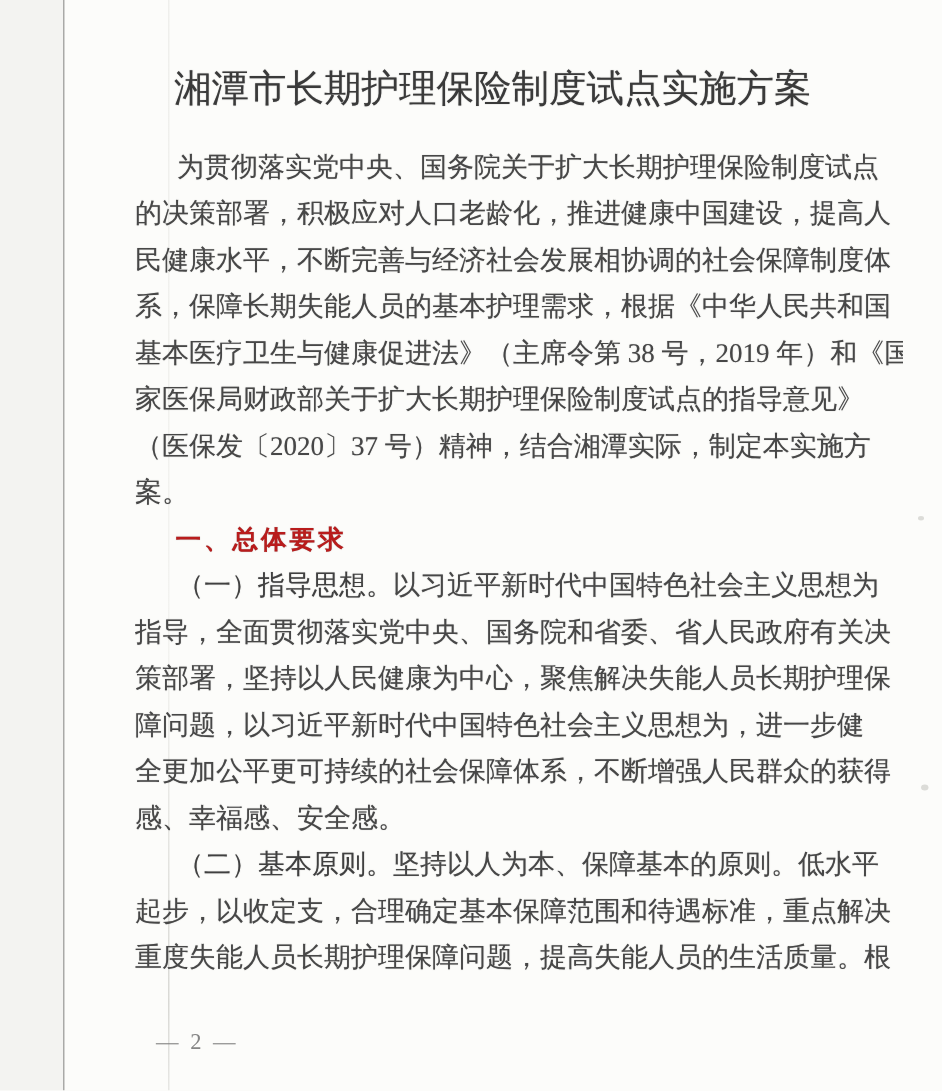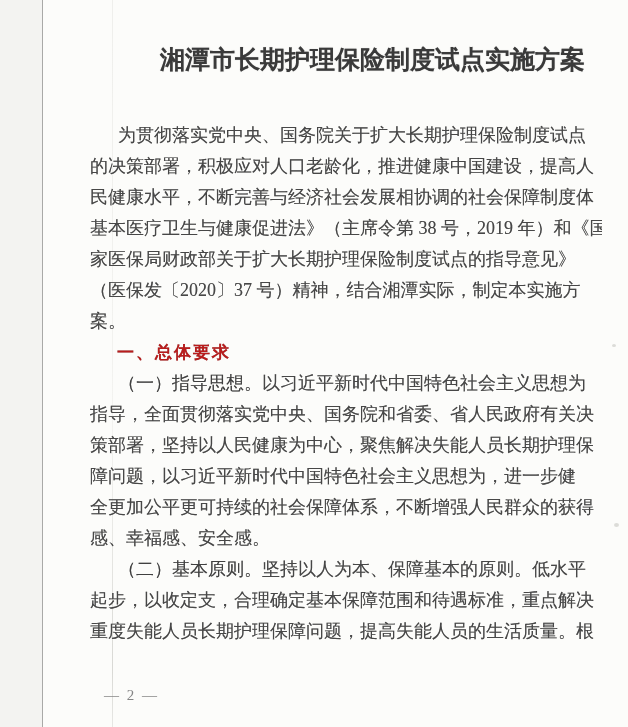--- a/index.html
+++ b/index.html
@@ -34,30 +34,29 @@
     position: absolute;
     left: 112px; top: 0;
     width: 1px; height: 727px;
     background: linear-gradient(to bottom, #efefec 0%, #f3f3f0 60%, #d9d9d5 92%, #e7e7e4 100%);
   }
   .doc-title {
     position: absolute;
     left: 116px; top: 44px;
     height: 32px; line-height: 32px;
     font-size: 25px;
-    font-weight: bold;
+    font-weight: normal;
     color: #3a3a3a;
     letter-spacing: 0px;
     white-space: nowrap;
     text-shadow: 0 0 0.7px rgba(58,58,58,0.55);
-    margin-left: 44px;
   }
   .body-text {
     position: absolute;
-    left: 90px; top: 120px;
+    left: 90px; top: 96px;
     width: 512px;
     color: #474747;
     text-shadow: 0 0 0.6px rgba(71,71,71,0.5);
   }
   .line {
     height: 31px;
     line-height: 31px;
     font-size: 18px;
     white-space: nowrap;
     overflow: hidden;
@@ -98,20 +97,21 @@
   <div class="left-margin-strip"></div>
   <div class="fold-line"></div>
   <div class="page-edge-line"></div>
 
   <h1 class="doc-title">湘潭市长期护理保险制度试点实施方案</h1>
 
   <div class="body-text">
     <div class="line indent">为贯彻落实党中央、国务院关于扩大长期护理保险制度试点</div>
     <div class="line">的决策部署，积极应对人口老龄化，推进健康中国建设，提高人</div>
     <div class="line">民健康水平，不断完善与经济社会发展相协调的社会保障制度体</div>
+    <div class="line">系，保障长期失能人员的基本护理需求，根据《中华人民共和国</div>
     <div class="line">基本医疗卫生与健康促进法》（主席令第 38 号，2019 年）和《国</div>
     <div class="line">家医保局财政部关于扩大长期护理保险制度试点的指导意见》</div>
     <div class="line">（医保发〔2020〕37 号）精神，结合湘潭实际，制定本实施方</div>
     <div class="line">案。</div>
 
     <div class="line heading">一、总体要求</div>
 
     <div class="line indent"><span class="lead">（一）指导思想。</span><span>以习近平新时代中国特色社会主义思想为</span></div>
     <div class="line">指导，全面贯彻落实党中央、国务院和省委、省人民政府有关决</div>
     <div class="line">策部署，坚持以人民健康为中心，聚焦解决失能人员长期护理保</div>

